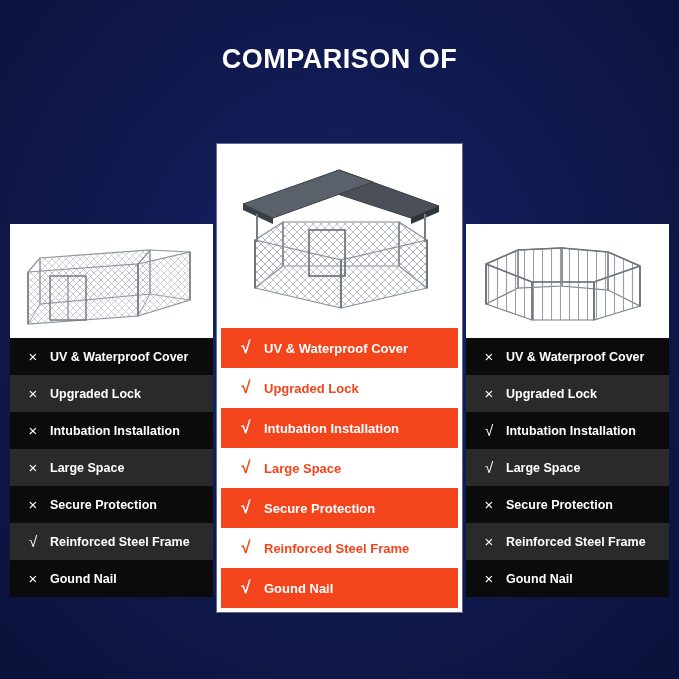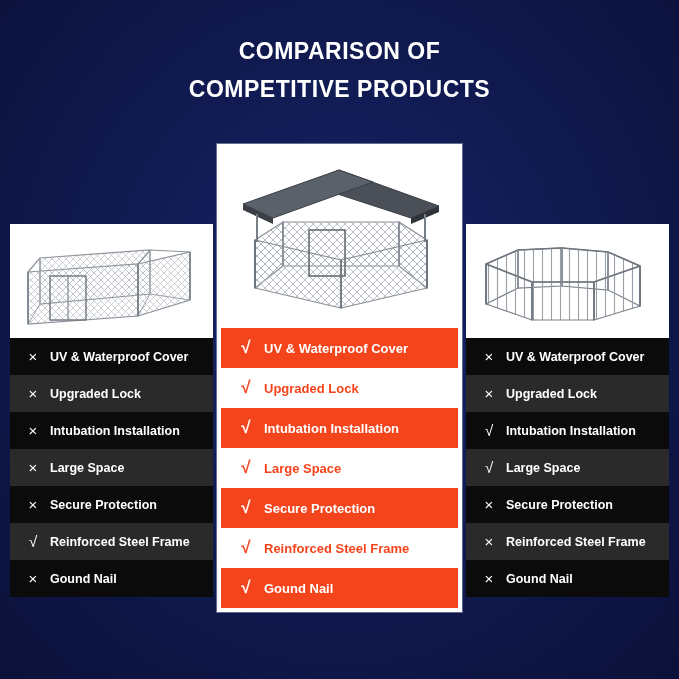--- a/index.html
+++ b/index.html
@@ -20,27 +20,27 @@
     background: #101a4e;
   }
   .page::before {
     content: "";
     position: absolute;
     inset: 0;
     background: radial-gradient(ellipse at 50% 45%, #16246b 0%, #111b52 45%, #0b1139 100%);
   }
   .title {
     position: absolute;
-    top: 32px;
+    top: 40px;
     left: 0;
     width: 679px;
     text-align: center;
     color: #ffffff;
     font-weight: bold;
-    font-size: 23px;
+    font-size: 27px;
     line-height: 38px;
     letter-spacing: 0.5px;
   }
   .title .line2 { display: block; }
 
   .col {
     position: absolute;
     background: #ffffff;
     box-sizing: border-box;
   }
@@ -117,21 +117,20 @@
   
   svg { display: block; }
 </style>
 </head>
 <body>
 
 <div class="page">
 
   <div class="title">
     <span>COMPARISON OF</span>
-    <span class="line2">COMPETITIVE PRODUCTS</span>
   </div>
 
   <div class="col col-side col-left">
     <div class="img-box img-side">
       <svg width="203" height="114" viewBox="0 0 203 114">
         <defs>
           <pattern id="meshL" width="7" height="7" patternUnits="userSpaceOnUse">
             <path d="M0 0 L7 7 M7 0 L0 7" stroke="#b9bdc4" stroke-width="0.7" fill="none"></path>
           </pattern>
         </defs>

